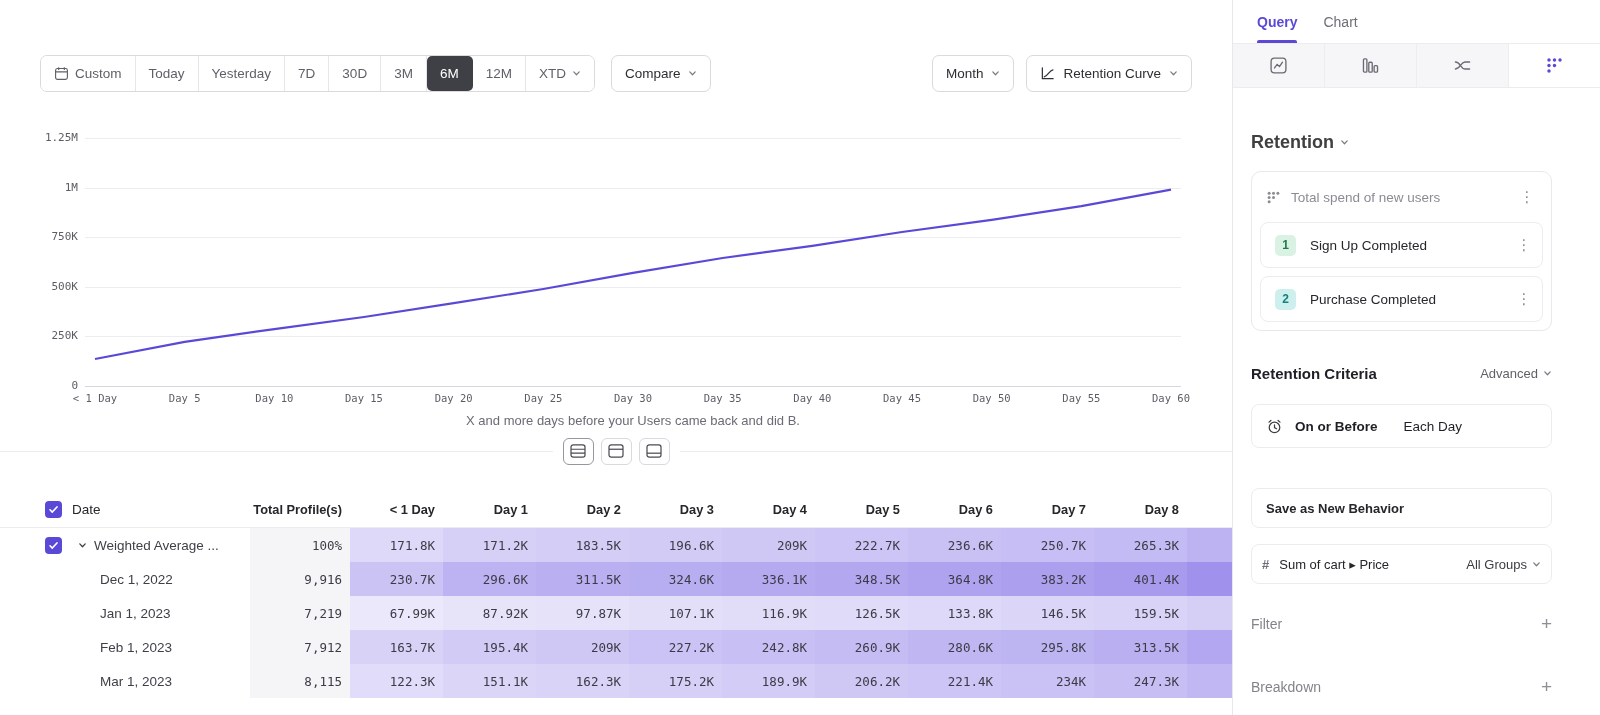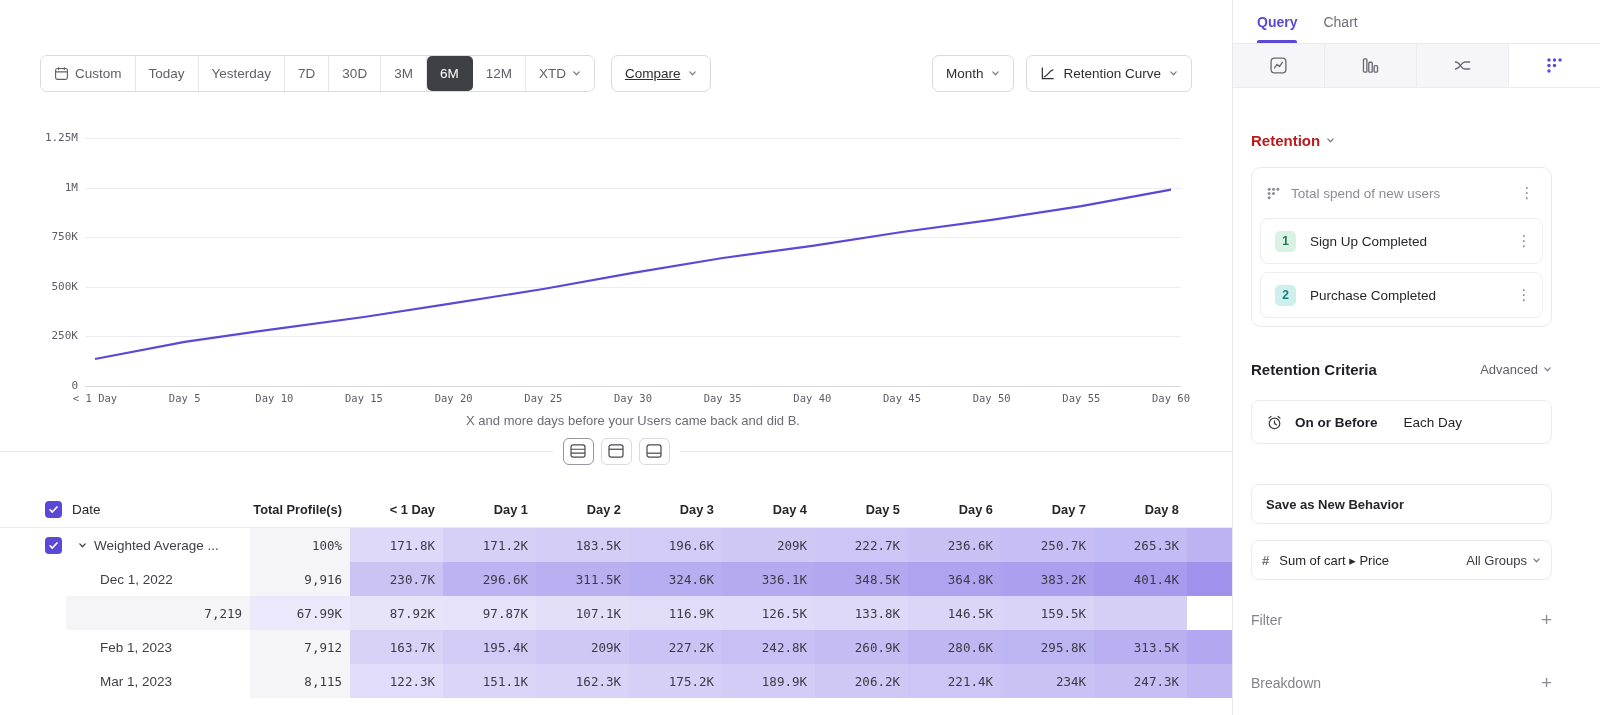--- a/index.html
+++ b/index.html
@@ -11,21 +11,21 @@
 
   
   .toolbar { display:flex; align-items:center; margin:0 40px; height:37px; }
   .range-group { display:flex; border:1px solid #d9d9de; border-radius:7px; height:37px; overflow:hidden; background:#fff; }
   .range-btn { display:flex; align-items:center; gap:6px; padding:0 13px; font-size:13.5px; color:#5f5f68;
     background:#fff; border:none; border-right:1px solid #e6e6ea; cursor:pointer; font-family:inherit; }
   .range-btn:last-child { border-right:none; }
   .range-btn.selected { background:var(--range_selected_bg,#3f3f46); color:#fff; border-radius:5px; border-right-color:transparent; }
   .btn { display:flex; align-items:center; gap:8px; height:37px; padding:0 13px; background:#fff;
     border:1px solid #d9d9de; border-radius:7px; font-size:13.5px; color:#2e2e33; cursor:pointer; font-family:inherit; }
-  .btn.compare { margin-left:16px;text-decoration:underline; }
+  .btn.compare { margin-left:16px; }
   .toolbar .spacer { flex:1; }
   .btn.curve-btn { margin-left:12px; }
   .icn { display:inline-flex; align-items:center; color:inherit; }
   .icn.chev { color:#7c7c85; }
 
   
   .chart-area { position:relative; height:320px; margin-top:22px; }
   .legend { position:absolute; top:0; left:85px; width:1096px; display:flex; justify-content:center; align-items:center; gap:8px;
     font-size:12.5px; color:#3c3c43; cursor:pointer; }
   .legend-swatch { width:11px; height:11px; border-radius:3px; background:var(--accent,#5a49d6); display:inline-block; }
@@ -67,21 +67,21 @@
   .sb-tab { position:relative; display:flex; align-items:center; font-size:14px; color:#6e6e77; cursor:pointer; }
   .sb-tab.active { color:var(--accent,#5a49d6); font-weight:700; }
   .sb-tab.active::after { content:''; position:absolute; left:0; right:0; bottom:0; height:3px;
     background:var(--accent,#5a49d6); border-radius:2px 2px 0 0; }
   .tiles { display:flex; height:44px; border-bottom:1px solid #ececf0; }
   .tile { flex:1; display:flex; align-items:center; justify-content:center; background:#f6f6f8;
     border-right:1px solid #ededf0; color:#6a6a73; cursor:pointer; }
   .tile:last-child { border-right:none; }
   .tile.active { background:#fff; color:var(--accent,#5a49d6); }
   .sb-content { padding:34px 48px 0 18px; }
-  .sb-title-row { display:flex; align-items:center; gap:6px; margin-top:10px; font-size:15px; font-weight:700; color:#b91c1c; cursor:pointer; }
+  .sb-title-row { display:flex; align-items:center; gap:6px; margin-top:10px; font-size:18px; font-weight:700; color:#404040; cursor:pointer; }
   .behavior-card { margin-top:18px; border:1px solid #e9e9ed; border-radius:10px; padding:8px; background:#fff; }
   .behavior-head { display:flex; align-items:center; gap:10px; height:34px; padding:0 6px; color:#8b8b94; font-size:13.5px; }
   .behavior-head .bh-title { flex:1; white-space:nowrap; overflow:hidden; text-overflow:ellipsis; }
   .kebab { width:20px; text-align:center; font-size:15px; color:#8e8e97; cursor:pointer; flex:none; }
   .step-row { display:flex; align-items:center; gap:14px; height:46px; margin-top:8px; padding:0 8px 0 14px;
     border:1px solid #ededf0; border-radius:8px; background:#fff; cursor:pointer; }
   .step-badge { width:21px; height:21px; border-radius:5px; display:flex; align-items:center; justify-content:center;
     font-size:12px; font-weight:700; flex:none; }
   .step-label { flex:1; font-size:13.5px; color:#26262b; }
   .criteria-head { display:flex; align-items:center; margin-top:34px; }
@@ -318,20 +318,23 @@
           <div class="t-cell num heat" style="background: rgb(183, 173, 241);">324.6K</div>
           <div class="t-cell num heat" style="background: rgb(181, 170, 240);">336.1K</div>
           <div class="t-cell num heat" style="background: rgb(179, 167, 240);">348.5K</div>
           <div class="t-cell num heat" style="background: rgb(175, 163, 239);">364.8K</div>
           <div class="t-cell num heat" style="background: rgb(172, 159, 238);">383.2K</div>
           <div class="t-cell num heat" style="background: rgb(168, 155, 238);">401.4K</div>
           <div class="t-cell heat" style="background: rgb(160, 146, 236);"></div>
         </div>
         <div class="t-row">
           <div class="t-cell"></div>
+          <div class="t-cell">
+            <span class="row-label lbl-date">Jan 1, 2023</span>
+          </div>
           <div class="t-cell num tot">7,219</div>
           <div class="t-cell num heat" style="background: rgb(235, 232, 251);">67.99K</div>
           <div class="t-cell num heat" style="background: rgb(231, 228, 250);">87.92K</div>
           <div class="t-cell num heat" style="background: rgb(229, 226, 250);">97.87K</div>
           <div class="t-cell num heat" style="background: rgb(227, 223, 249);">107.1K</div>
           <div class="t-cell num heat" style="background: rgb(225, 221, 249);">116.9K</div>
           <div class="t-cell num heat" style="background: rgb(223, 219, 249);">126.5K</div>
           <div class="t-cell num heat" style="background: rgb(222, 217, 248);">133.8K</div>
           <div class="t-cell num heat" style="background: rgb(219, 214, 248);">146.5K</div>
           <div class="t-cell num heat" style="background: rgb(217, 211, 247);">159.5K</div>

